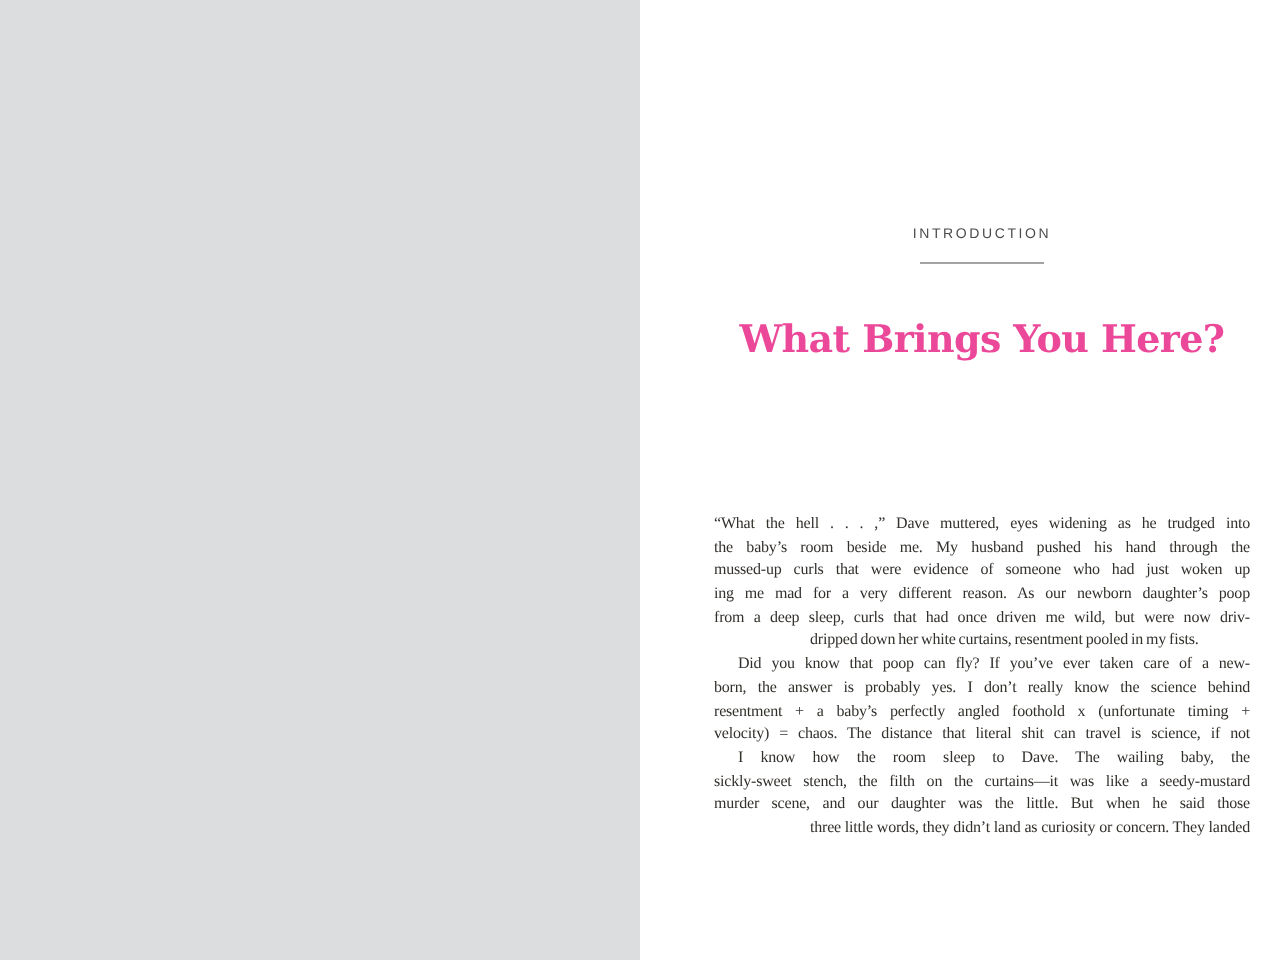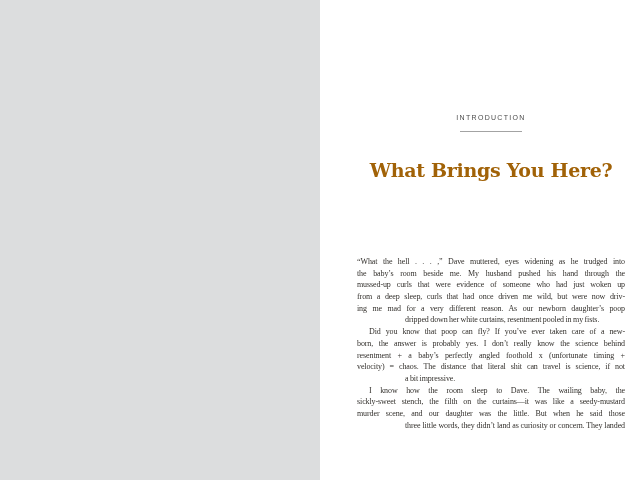--- a/index.html
+++ b/index.html
@@ -50,21 +50,21 @@
   }
 
   .chapter-title {
     margin-top: 26px;
     text-align: center;
     font-family: "DejaVu Serif", serif;
     font-weight: 700;
     font-size: 19px;
     line-height: 24px;
     letter-spacing: -0.3px;
-    color: #a16207;
+    color: #ec4899;
   }
 
   .body-text {
     margin-top: 74px;
     font-family: "Liberation Serif", serif;
     font-size: 8px;
     line-height: 11.7px;
     letter-spacing: -0.1px;
     word-spacing: -0.4px;
     color: #33302c;
@@ -92,28 +92,27 @@
     <div class="content">
       <div class="section-label-block">
         <div class="section-label">INTRODUCTION</div>
         <div class="section-rule"></div>
       </div>
       <h1 class="chapter-title">What Brings You Here?</h1>
       <div class="body-text" id="body-text">
           <div class="line">“What the hell . . . ,” Dave muttered, eyes widening as he trudged into</div>
           <div class="line">the baby’s room beside me. My husband pushed his hand through the</div>
           <div class="line">mussed-up curls that were evidence of someone who had just woken up</div>
+          <div class="line">ing me mad for a very different reason. As our newborn daughter’s poop</div>
           <div class="line">from a deep sleep, curls that had once driven me wild, but were now driv-</div>
-          <div class="line">ing me mad for a very different reason. As our newborn daughter’s poop</div>
           <div class="line last">dripped down her white curtains, resentment pooled in my fists.</div>
           <div class="line indent">Did you know that poop can fly? If you’ve ever taken care of a new-</div>
           <div class="line">born, the answer is probably yes. I don’t really know the science behind</div>
           <div class="line">resentment + a baby’s perfectly angled foothold x (unfortunate timing +</div>
           <div class="line">velocity) = chaos. The distance that literal shit can travel is science, if not</div>
-          <div class="line last">a bit impressive.</div>
           <div class="line indent">I know how the room sleep to Dave. The wailing baby, the</div>
           <div class="line">sickly-sweet stench, the filth on the curtains—it was like a seedy-mustard</div>
           <div class="line">murder scene, and our daughter was the little. But when he said those</div>
           <div class="line last">three little words, they didn’t land as curiosity or concern. They landed like</div>
         </div>
     </div>
   </div>
 </div>
 
 </body></html>

